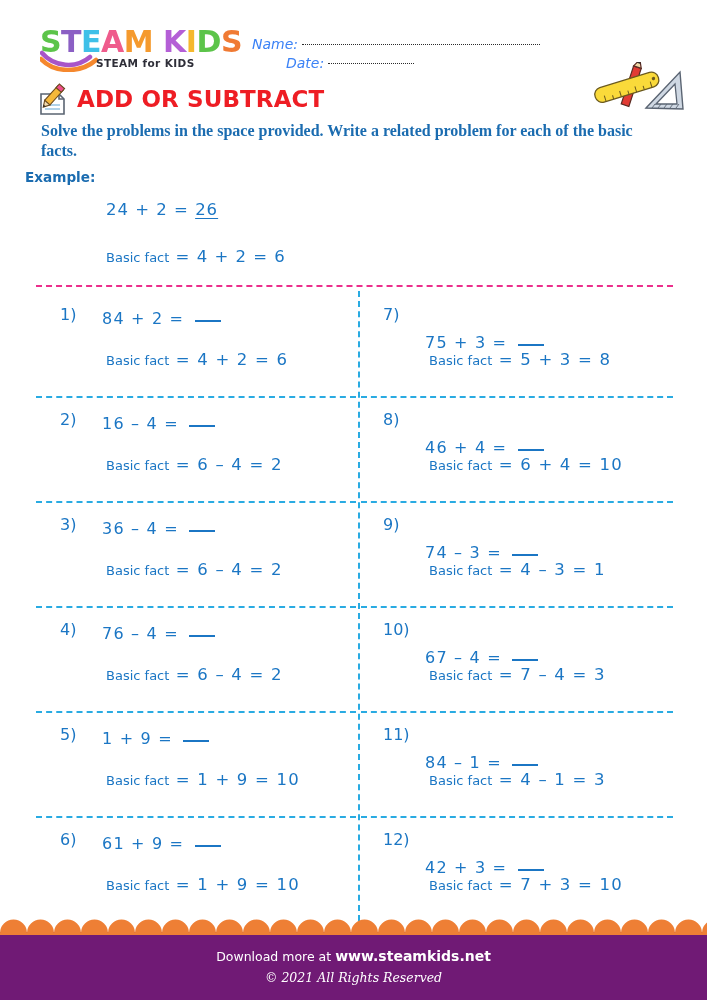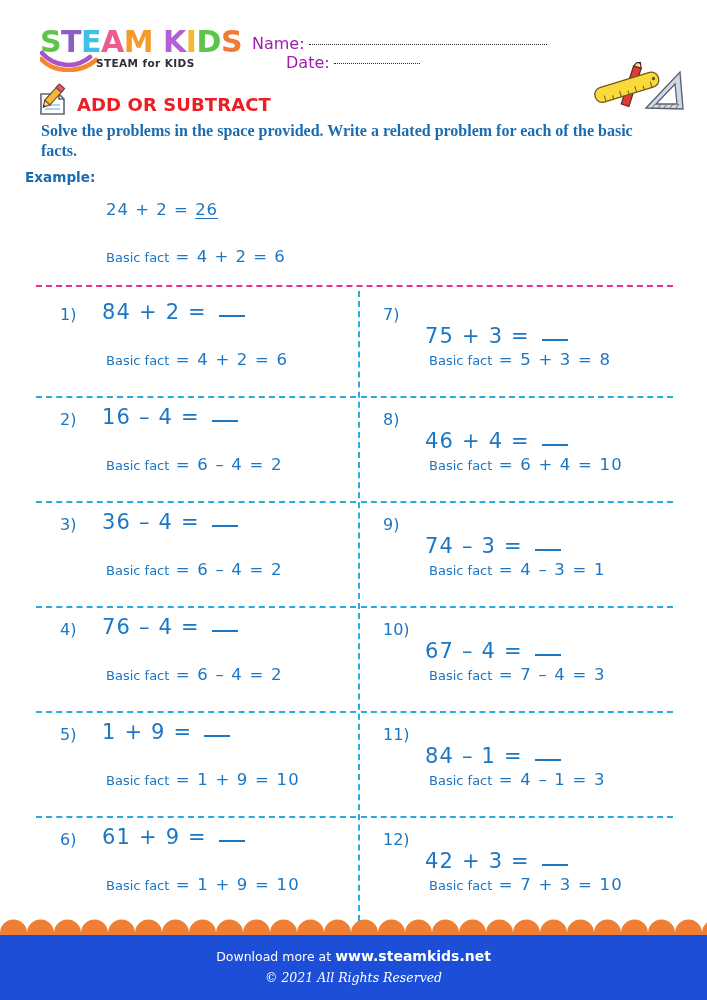--- a/index.html
+++ b/index.html
@@ -55,22 +55,23 @@
 
   .namedate {
     position: absolute;
     left: 252px; top: 34px;
     width: 430px; height: 26px;
     font-family: "DejaVu Sans", sans-serif;
   }
   .field {
     display: inline-block;
     vertical-align: baseline;
-    color: #a21caf;
-    font-size: 16px;
+    color: #3b82f6;
+    font-size: 14px;
+    font-style: italic;
   }
   .field-label { margin-right: 4px; }
   .dots {
     display: inline-block;
     vertical-align: 4px;
     border-bottom: 1.6px dotted #2b2b2b;
     height: 1px;
   }
   .dots.name-line { width: 238px; }
   .dots.date-line { width: 86px; }
@@ -82,24 +83,24 @@
     left: 34px; top: 82px;
     height: 40px;
   }
   .title-icon {
     position: absolute;
     left: 0; top: 1px;
     width: 36px; height: 36px;
   }
   .title-text {
     position: absolute;
-    left: 43px; top: 12px;
+    left: 43px; top: 4px;
     font-family: "DejaVu Sans", sans-serif;
     font-weight: bold;
-    font-size: 18px;
+    font-size: 23px;
     color: #ee1d24;
     letter-spacing: 0.1px;
     white-space: nowrap;
   }
 
   .tools-icon {
     position: absolute;
     left: 584px; top: 62px;
     width: 104px; height: 56px;
   }
@@ -184,23 +185,23 @@
   .q-num {
     position: absolute;
     left: 24px; top: 14px;
     font-family: "DejaVu Sans", sans-serif;
     font-size: 16px;
     color: #1b76c4;
     white-space: nowrap;
   }
   .q-expr {
     position: absolute;
-    left: 66px; top: 9px;
-    font-family: "DejaVu Sans", sans-serif;
-    font-size: 21px;
+    left: 66px; top: 18px;
+    font-family: "DejaVu Sans", sans-serif;
+    font-size: 16px;
     color: #1b76c4;
     letter-spacing: 1.2px;
     white-space: nowrap;
   }
   .blank {
     display: inline-block;
     width: 26px;
     border-bottom: 2px solid #1b76c4;
     margin-left: 4px;
     vertical-align: 2px;
@@ -219,21 +220,21 @@
   
   .cell.col-r .q-num  { left: 20px; }
   .cell.col-r .q-expr { left: 62px; margin-top: 24px; }
   .cell.col-r .q-fact { left: 66px; }
 
   
   .footer {
     position: absolute;
     left: 0; bottom: 0;
     width: 707px; height: 68px;
-    background: #1d4ed8;
+    background: #701a75;
   }
   .scallop {
     position: absolute;
     left: 0; top: -13px;
     width: 707px; height: 16px;
     display: block;
   }
   .footer-line1 {
     position: absolute;
     left: 0; top: 16px;

